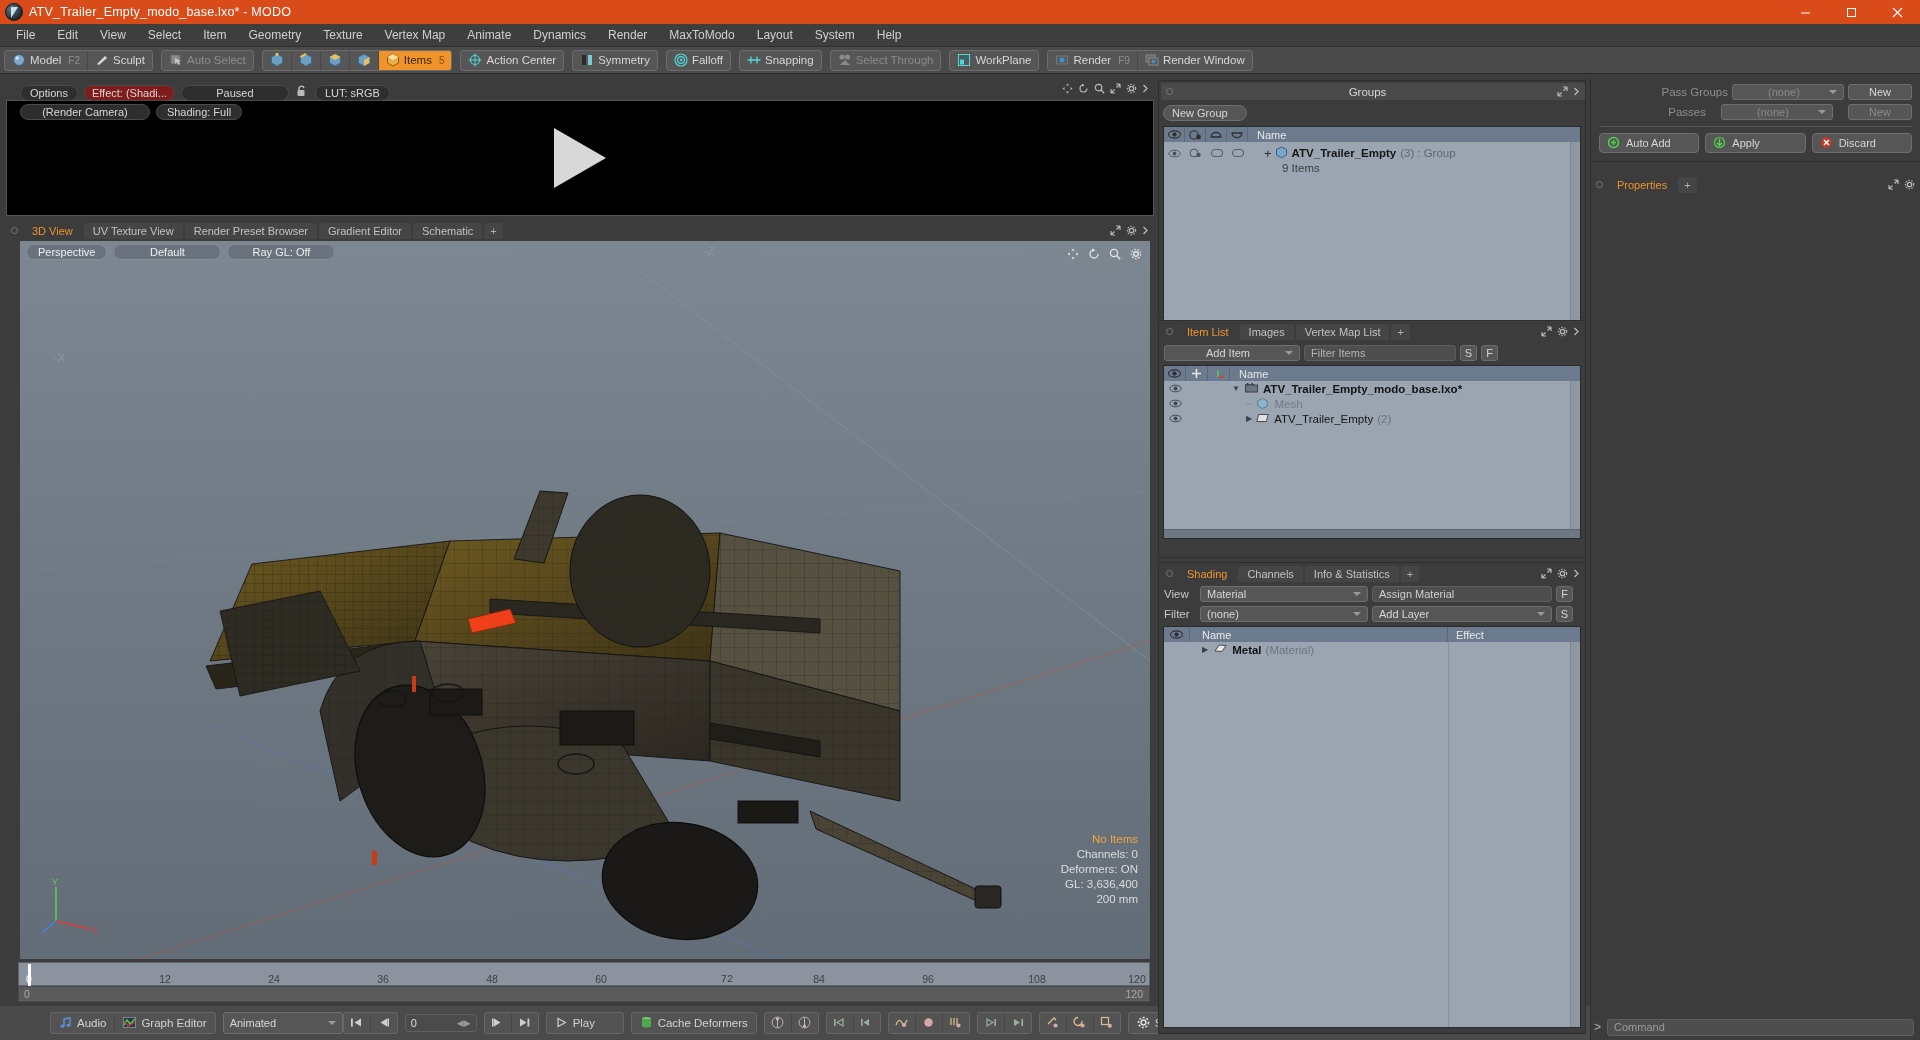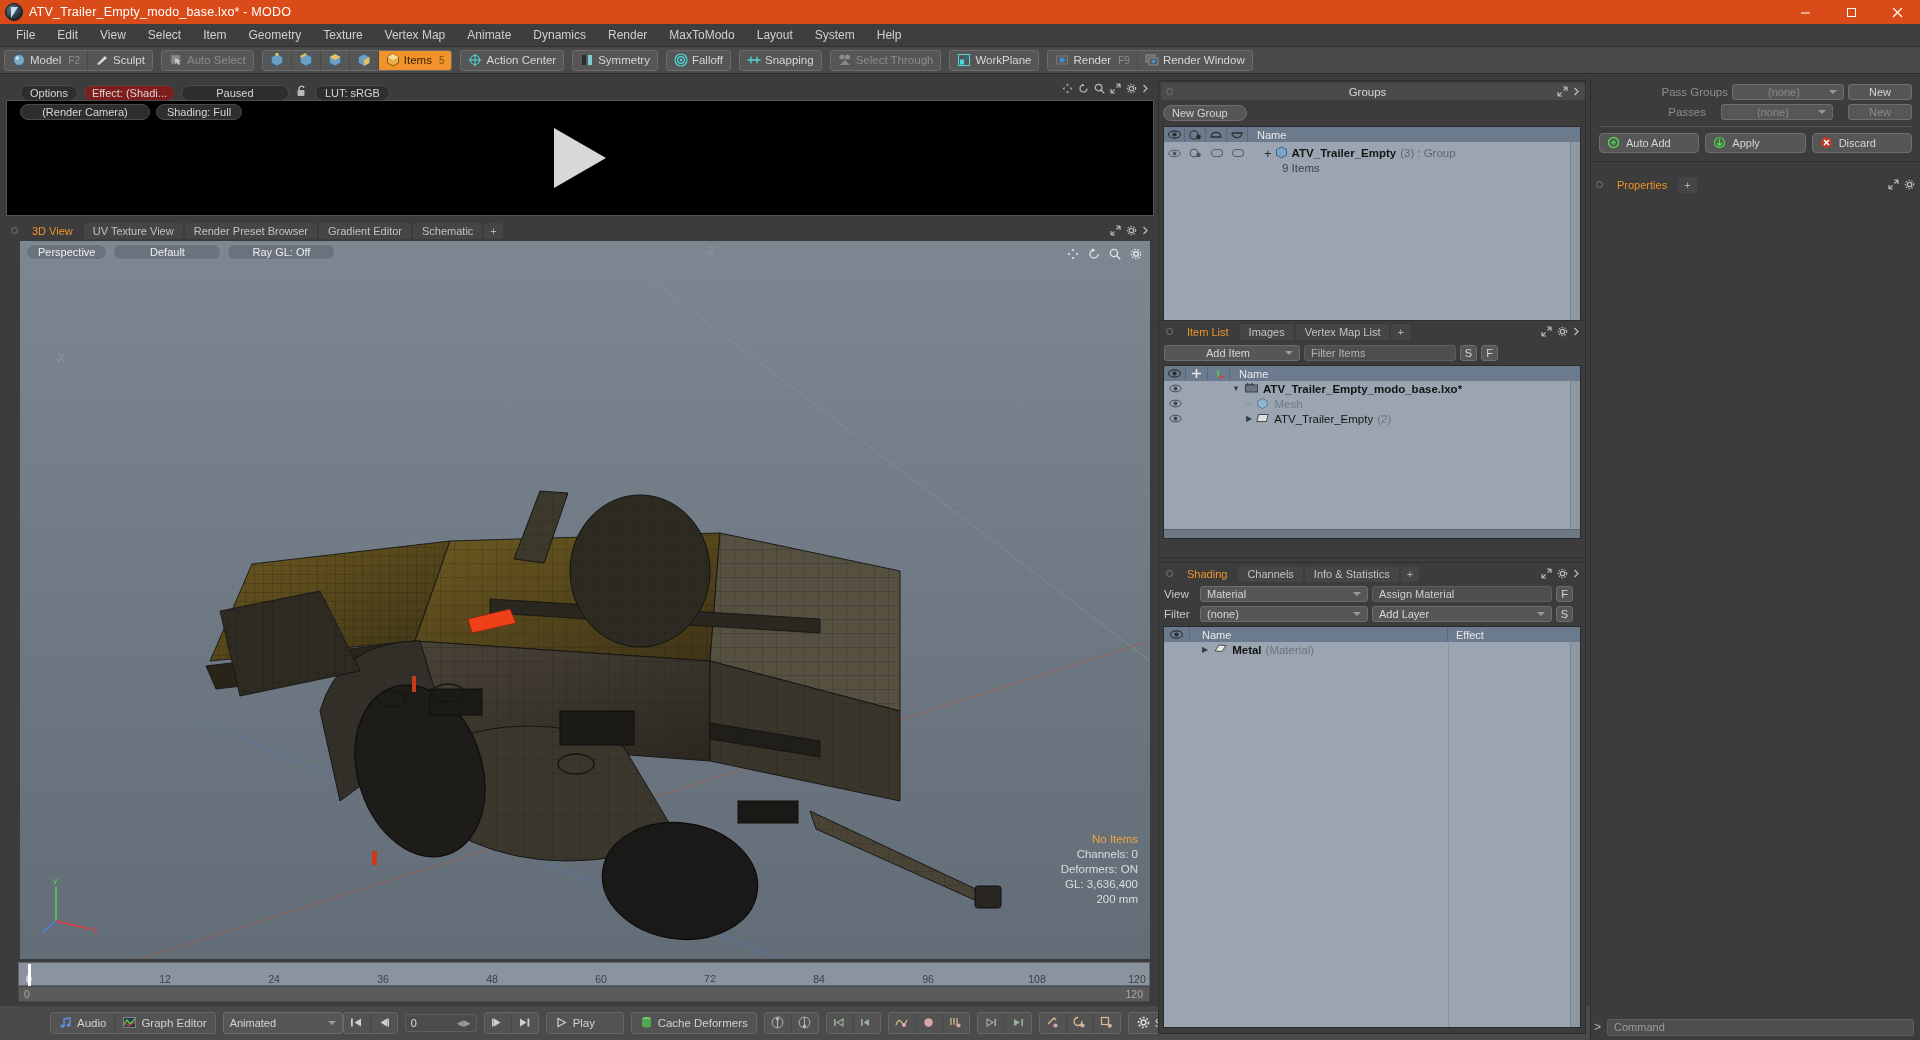--- a/index.html
+++ b/index.html
@@ -594,21 +594,21 @@
   </div>
 
   <div id="timeline">
     <div class="tl-ruler">
       <div class="tl-lab" style="left:10px;color:#fff;">0</div>
       <div class="tl-lab" style="left:146px;">12</div>
       <div class="tl-lab" style="left:255px;">24</div>
       <div class="tl-lab" style="left:364px;">36</div>
       <div class="tl-lab" style="left:473px;">48</div>
       <div class="tl-lab" style="left:582px;">60</div>
-      <div class="tl-lab" style="left:691px;font-family:Liberation Mono, monospace;">72</div>
+      <div class="tl-lab" style="left:708px;font-family:Liberation Mono, monospace;">72</div>
       <div class="tl-lab" style="left:800px;">84</div>
       <div class="tl-lab" style="left:909px;">96</div>
       <div class="tl-lab" style="left:1018px;">108</div>
       <div class="tl-lab" style="left:1118px;">120</div>
       <div style="position:absolute;left:9px;top:1px;width:3px;height:22px;background:#fff;"></div>
     </div>
     <div class="tl-range">
       <span style="left:5px;">0</span>
       <span style="right:6px;">120</span>
     </div>

